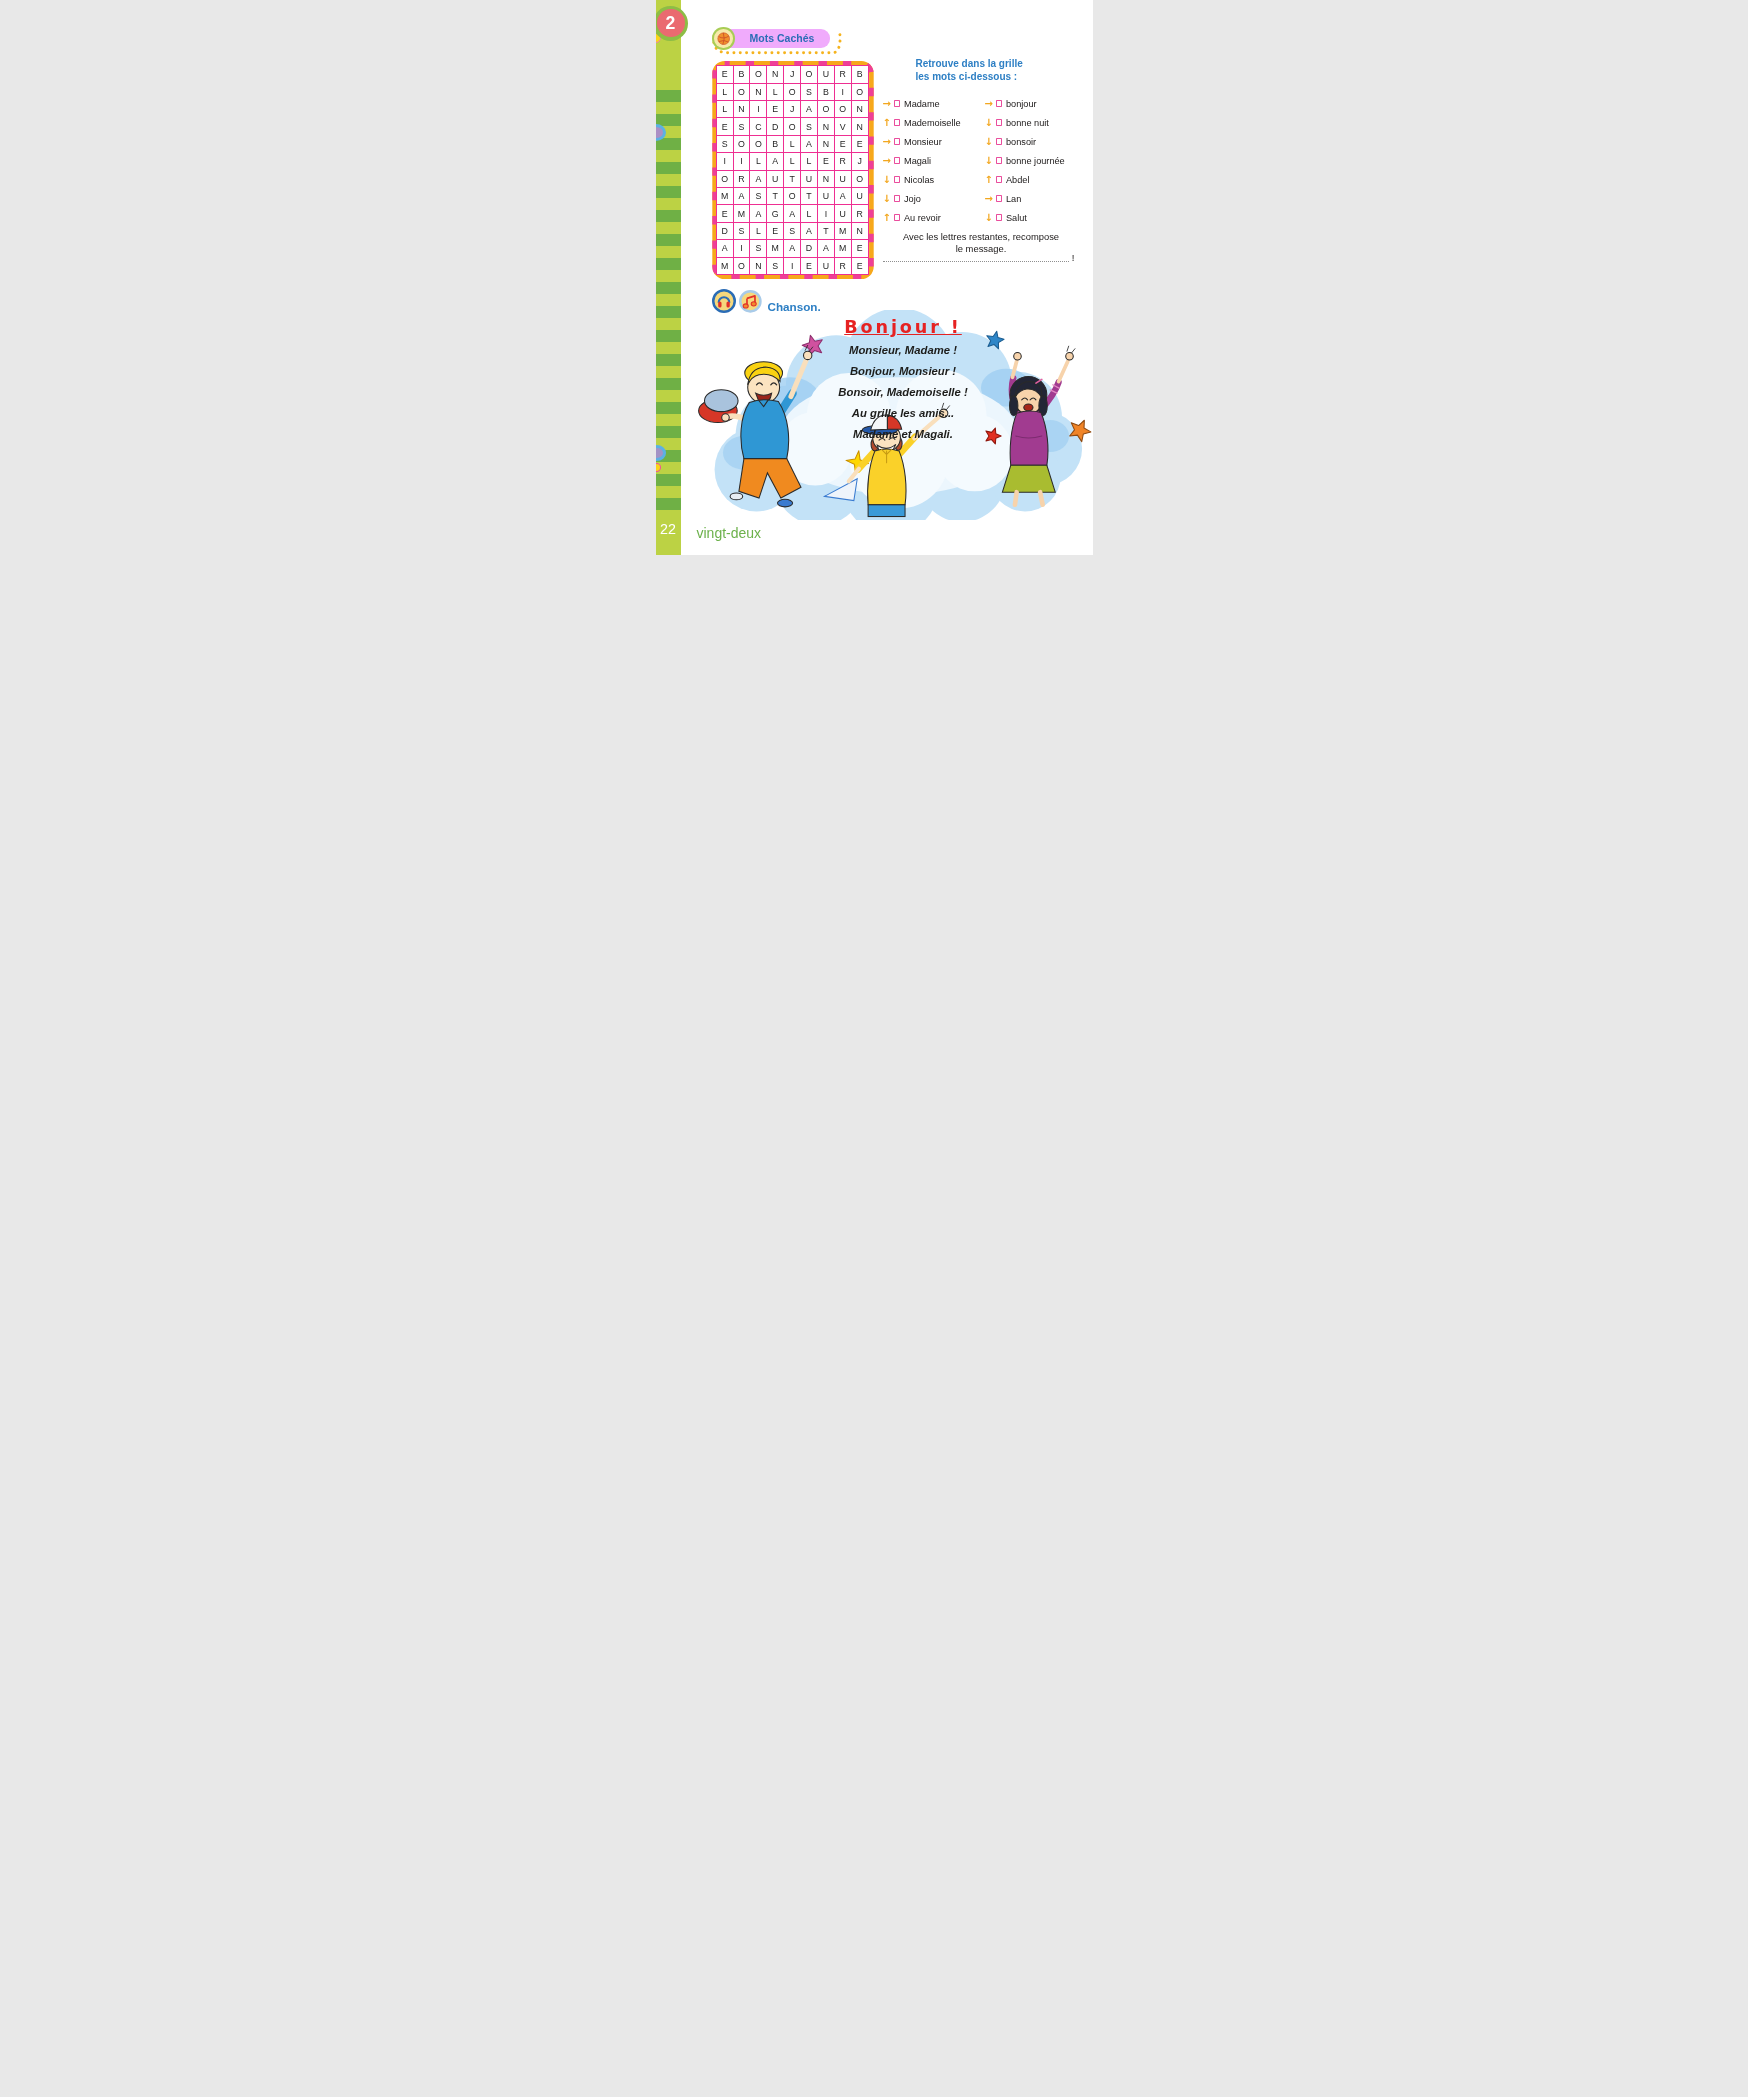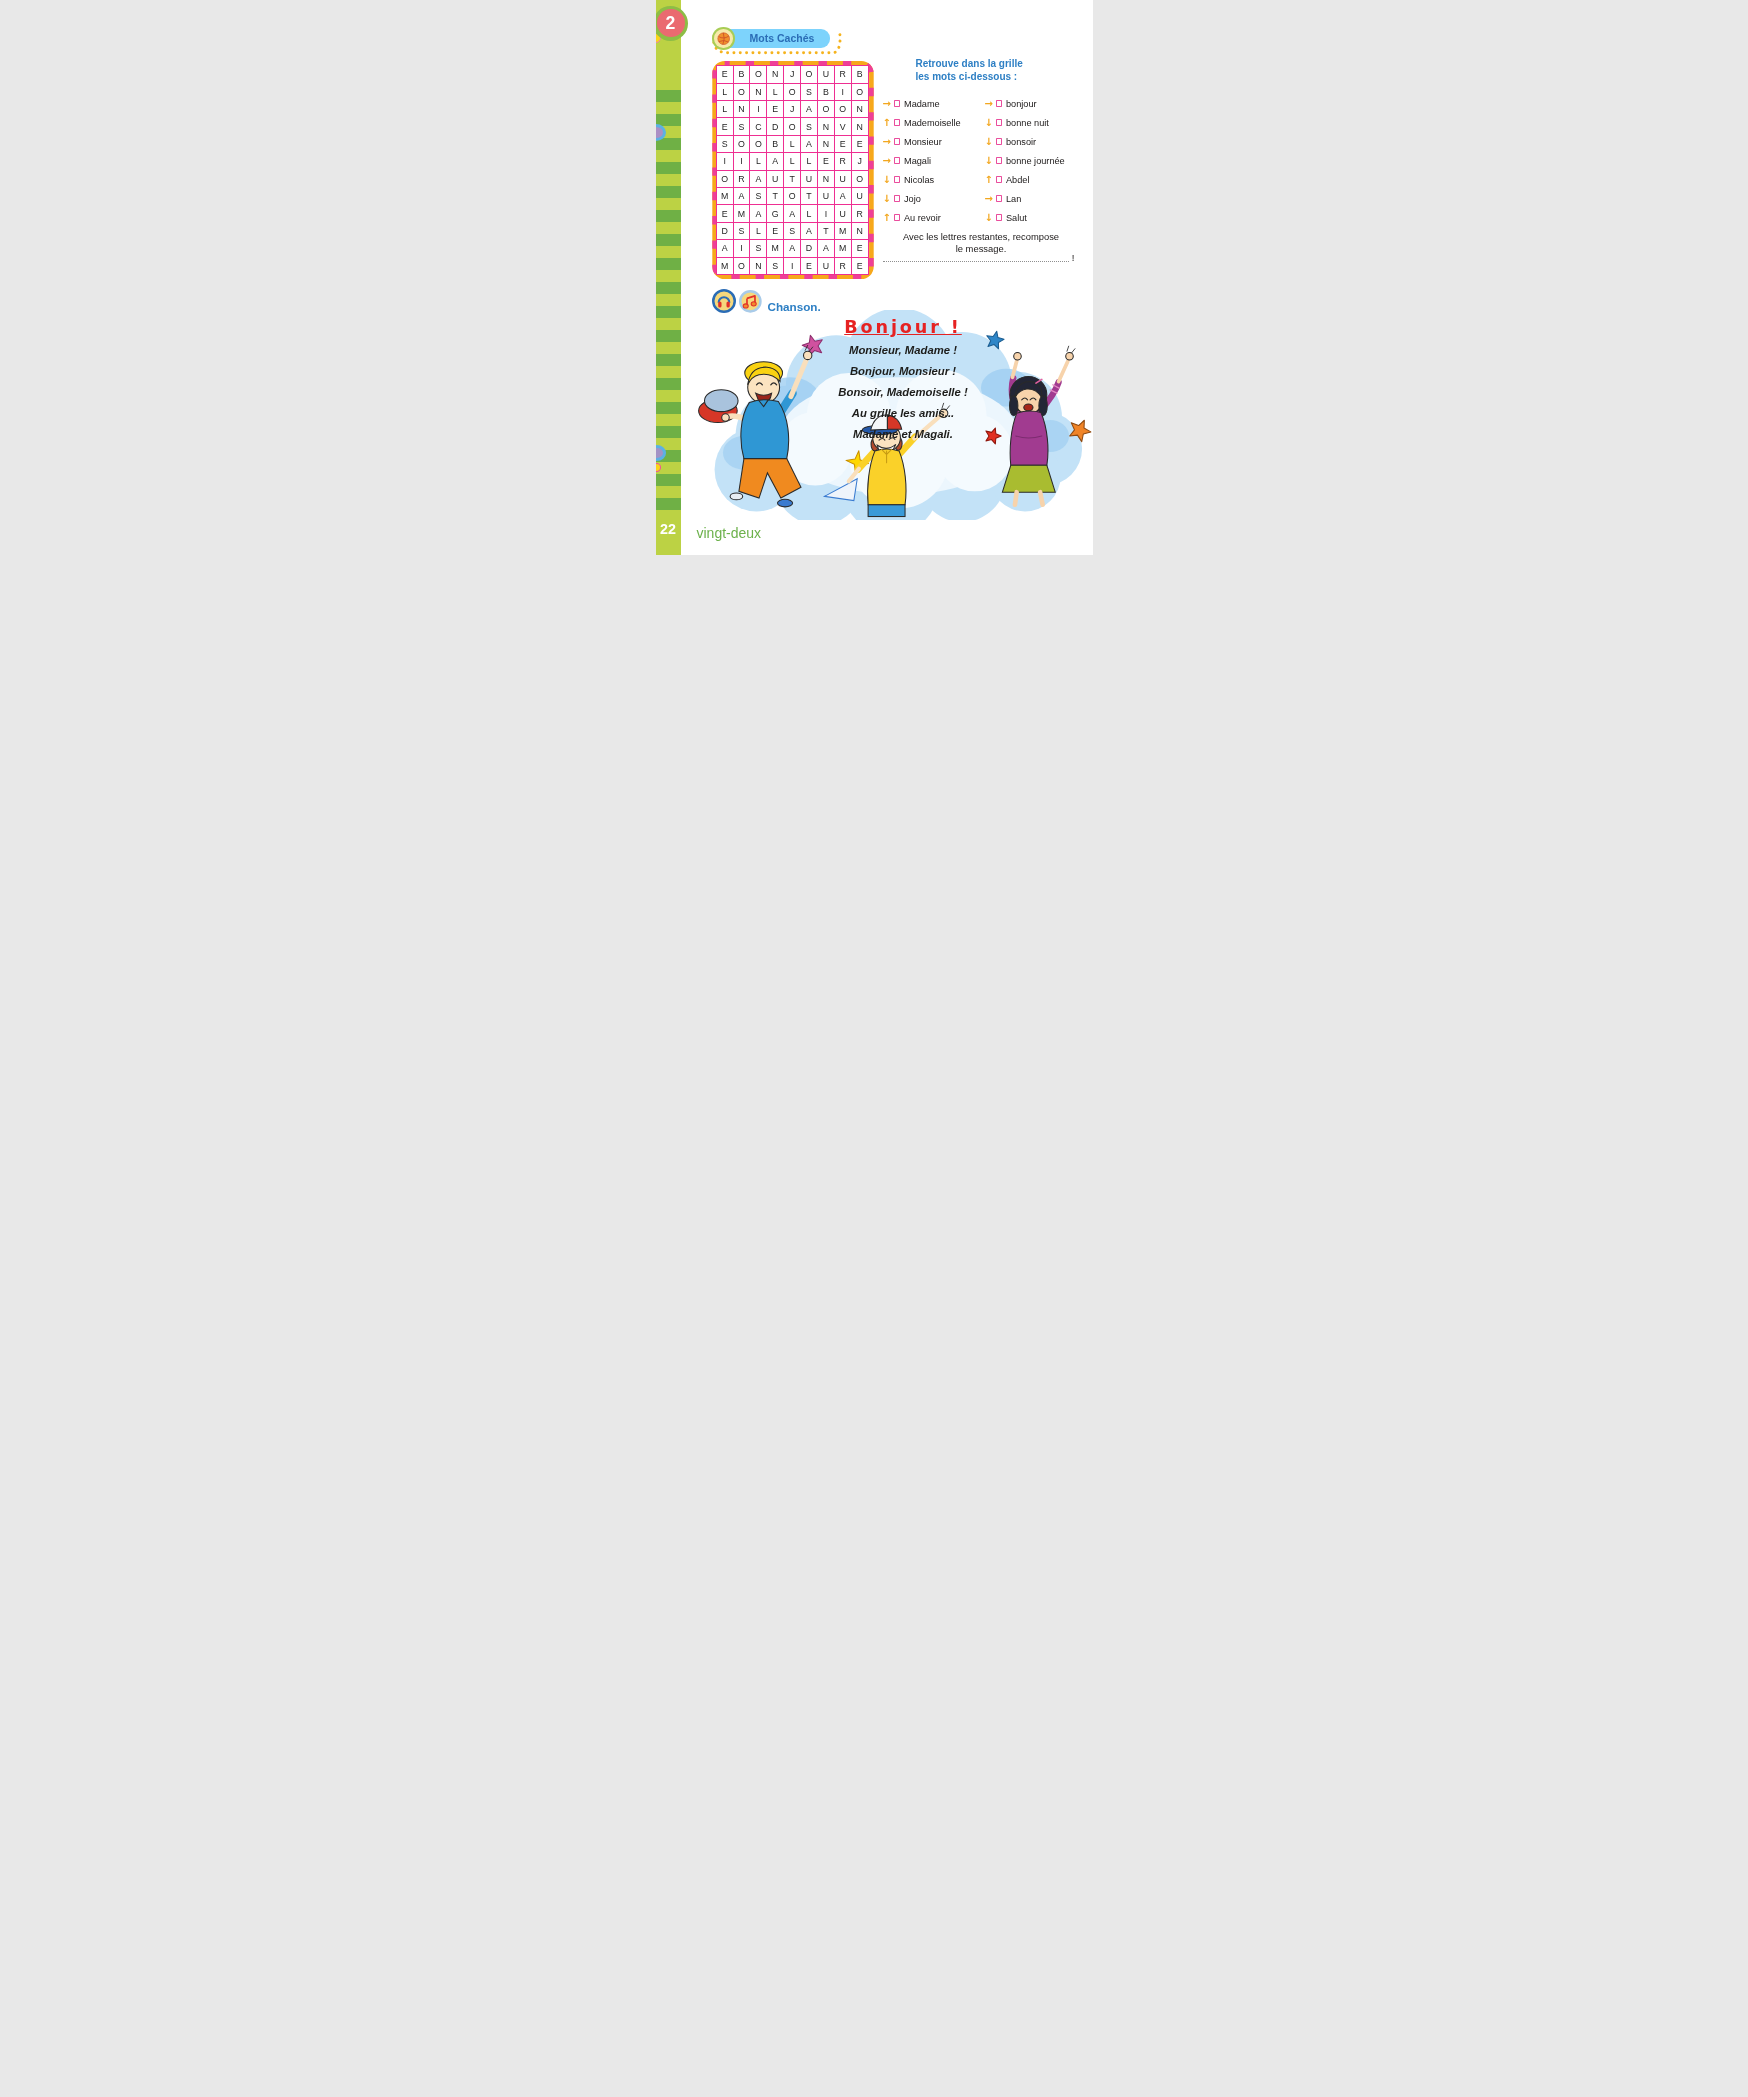--- a/index.html
+++ b/index.html
@@ -13,25 +13,25 @@
   .unit-ring { position:absolute; left:-2.5px; top:5.5px; width:35px; height:35px; border-radius:50%;
     background:#8dbd45; display:flex; align-items:center; justify-content:center; }
   .unit-badge { width:28px; height:28px; border-radius:50%; background:#ea6a70; color:#fff;
     font-size:17.6px; font-weight:bold; display:flex; align-items:center; justify-content:center; }
   .deco { position:absolute; border-radius:50%; }
   .deco-y1 { left:-4.6px; top:33px; width:10px; height:10px; background:#f9d517; border:1.7px solid #ef7fae; }
   .deco-p1 { left:-9.2px; top:124px; width:20px; height:17px; background:#ab8fc5; border:3.4px solid #5cb1e3; }
   .deco-p2 { left:-8.4px; top:445px; width:18.5px; height:15.5px; background:#a393c6; border:3.4px solid #5cb1e3; }
   .deco-y2 { left:-3.8px; top:463px; width:9.6px; height:8.8px; background:#f9d517; border:1.7px solid #ef4f9a; }
   .page-num { position:absolute; left:0; top:521px; width:25px; text-align:center; color:#fff;
-    font-size:14.3px; font-weight:bold; }
+    font-size:14.3px; font-weight:normal; }
   .page-word { position:absolute; left:41px; top:525px; color:#6cb14b; font-size:14px; }
 
   
-  .pill { position:absolute; left:64px; top:29px; width:110px; height:18.5px; background:#7dd3fc;
+  .pill { position:absolute; left:64px; top:29px; width:110px; height:18.5px; background:#f0abfc;
     border-radius:9px; }
   .pill-title { position:absolute; left:15px; right:0; top:0; height:18.5px; line-height:18.5px;
     text-align:center; color:#2b6db6; font-weight:bold; font-size:10.5px; }
   .ball-ring { position:absolute; left:-7.6px; top:-2.1px; width:22.7px; height:22.7px; border-radius:50%;
     background:#a8cd55; display:flex; align-items:center; justify-content:center; }
   .ball-inner { width:18.5px; height:18.5px; border-radius:50%; background:#f7eaaa;
     display:flex; align-items:center; justify-content:center; }
   .dotted-u { position:absolute; left:53px; top:25px; }
 
   

